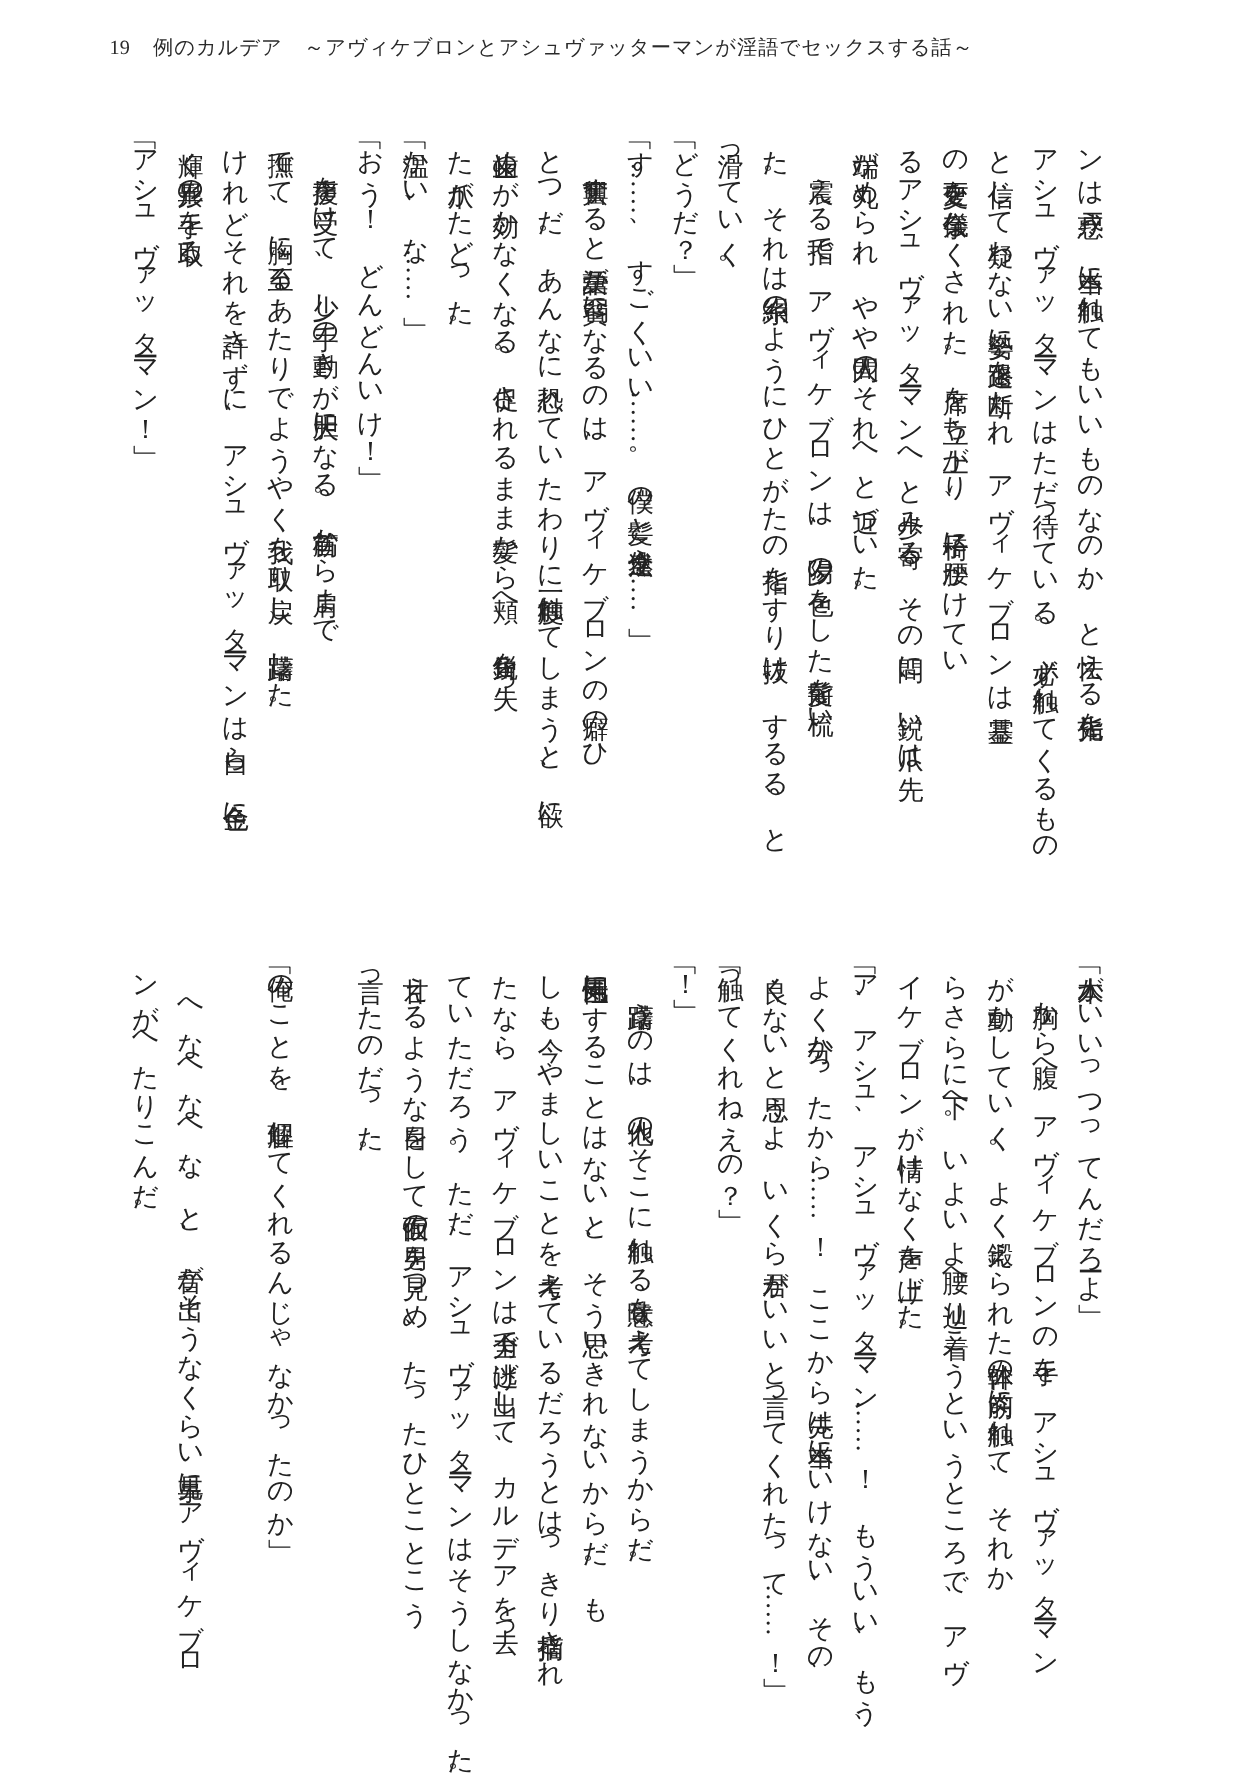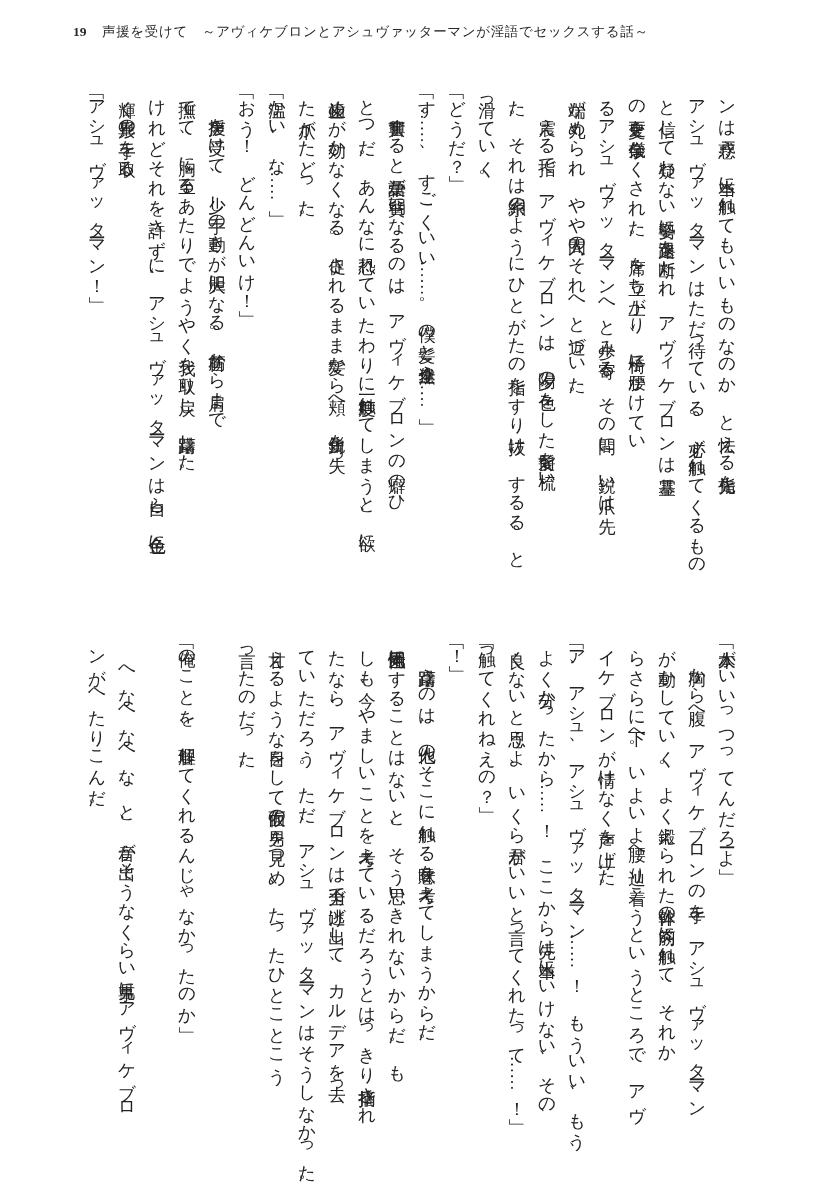--- a/index.html
+++ b/index.html
@@ -18,21 +18,20 @@
       top: 22px;
       height: 20px;
       font-size: 13.5px;
       line-height: 20px;
       white-space: nowrap;
       color: #2a2a2a;
     }
     .page-num {
       display: inline-block;
       width: 29px;
-      font-weight: bold;
     }
     .title {
       letter-spacing: 0.65px;
     }
     .block {
       position: absolute;
       left: 82px;
       width: 660px;
       height: 510px;
       display: flex;
@@ -48,21 +47,21 @@
       line-height: 30px;
       white-space: nowrap;
       overflow: visible;
       flex: 0 0 30px;
     }
   </style>
 </head>
 <body>
 
 <div class="header">
-  <span class="page-num">19</span><span class="title">声援を受けて　～アヴィケブロンとアシュヴァッターマンが淫語でセックスする話～</span>
+  <span class="page-num">19</span><span class="title">例のカルデア　～アヴィケブロンとアシュヴァッターマンが淫語でセックスする話～</span>
 </div>
 
 <div class="block upper">
   <div class="col">ンは戸惑う。本当に触れてもいいものなのか、と怯える指先を、</div>
   <div class="col">アシュヴァッターマンはただ待っている。必ず触れてくるもの</div>
   <div class="col">と信じて疑わない姿勢に退路を断たれ、アヴィケブロンは霊基</div>
   <div class="col">の変更を余儀なくされた。席を立ち上がり、椅子に腰かけてい</div>
   <div class="col">るアシュヴァッターマンへと歩み寄る。その間に、鋭い爪は先</div>
   <div class="col">端が丸められ、やや人間のそれへと近づいた。</div>
   <div class="col">　震える指で、アヴィケブロンは、夕陽の色をした前髪を梳い</div>

